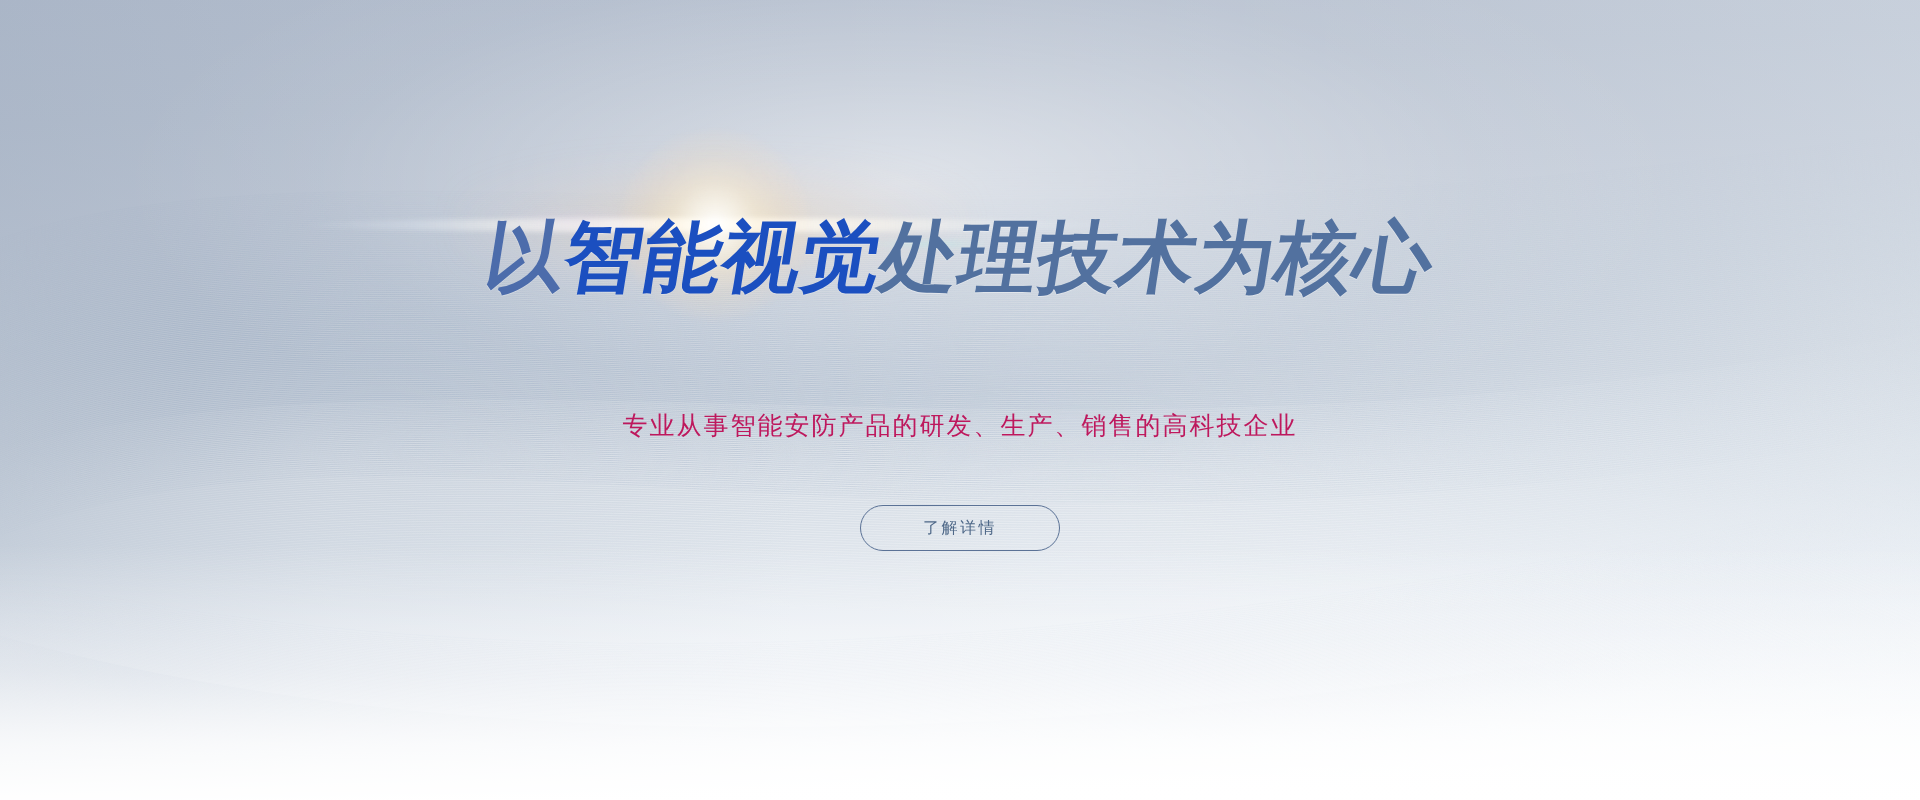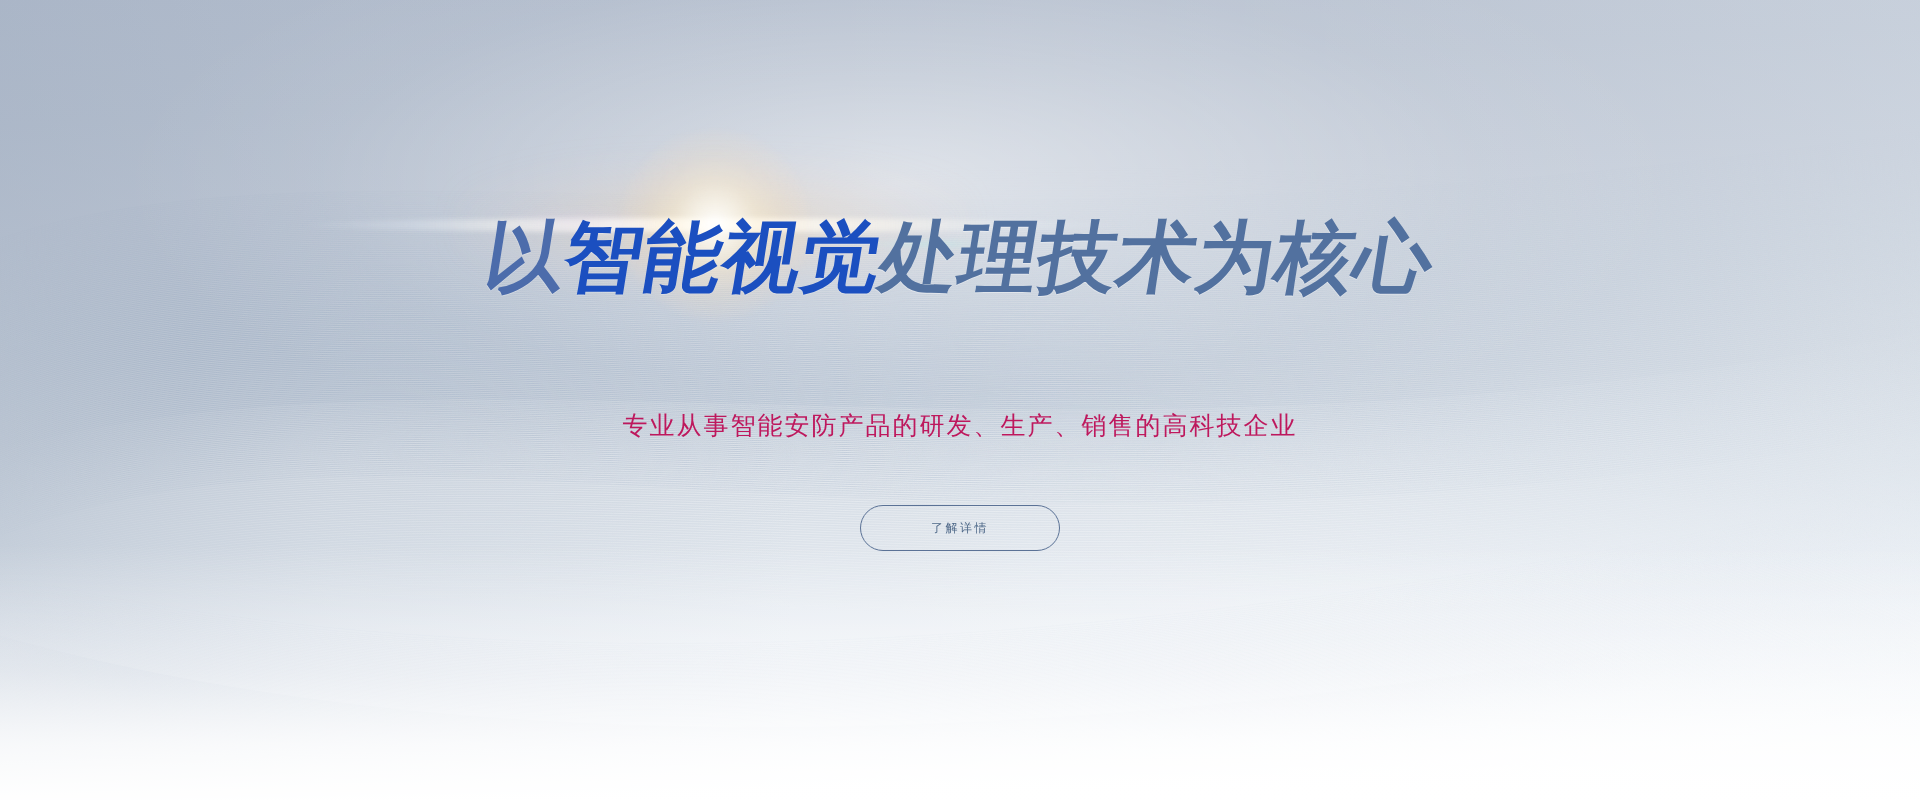--- a/index.html
+++ b/index.html
@@ -209,21 +209,21 @@
     height: 46px;
     display: flex;
     align-items: center;
     justify-content: center;
     box-sizing: border-box;
     border: 1px solid #5b7296;
     border-radius: 23px;
     background: transparent;
     color: #4e6888;
     font-family: "Liberation Sans", "DejaVu Sans", sans-serif;
-    font-size: 12px;
+    font-size: 16px;
     letter-spacing: 2.5px;
     cursor: pointer;
     padding: 0;
   }
 </style>
 </head>
 <body>
 
 <div id="hero-banner">
 

